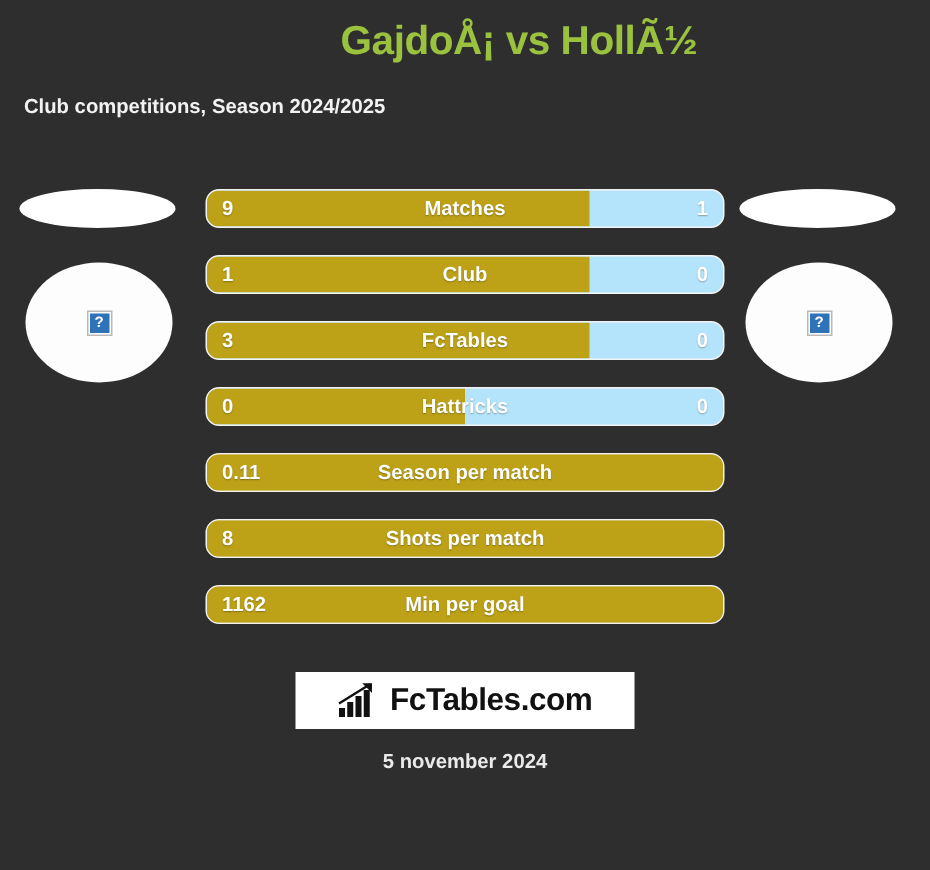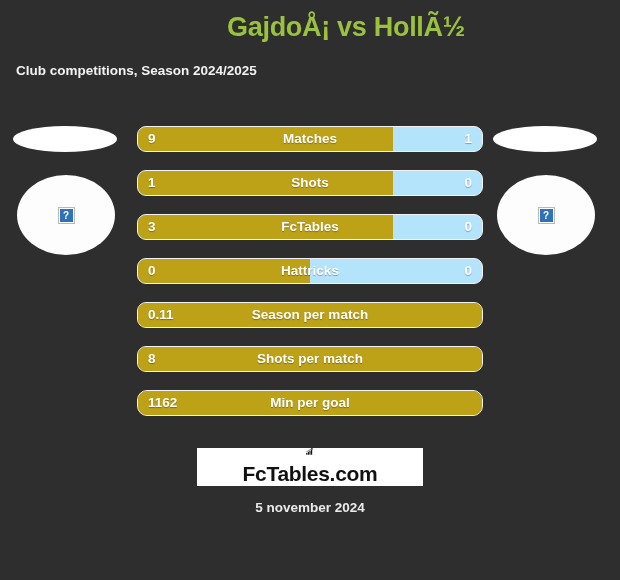--- a/index.html
+++ b/index.html
@@ -98,21 +98,20 @@
   .bar-label { left:0; width:100%; text-align:center; }
 
   
   .logo {
     position:absolute;
     left:197px; top:448px;
     width:226px; height:38px;
     background:#ffffff;
     display:flex; align-items:center; justify-content:center;
     gap:7px;
-    flex-direction:column;
   }
   .logo-icon { width:28px; height:24px; display:block; }
   .logo-text {
     font-size:21px;
     font-weight:bold;
     color:#111111;
     letter-spacing:-0.3px;
     font-family:"Liberation Sans", sans-serif;
   }
 
@@ -154,21 +153,21 @@
   <div id="bars">
       <div class="bar-row">
         <div class="bar-fill" style="width: 74%; background: rgb(189, 162, 24);"></div>
         <span class="bar-home">9</span>
         <span class="bar-label">Matches</span>
         <span class="bar-away">1</span>
       </div>
       <div class="bar-row">
         <div class="bar-fill" style="width: 74%; background: rgb(189, 162, 24);"></div>
         <span class="bar-home">1</span>
-        <span class="bar-label">Shots</span>
+        <span class="bar-label">Club</span>
         <span class="bar-away">0</span>
       </div>
       <div class="bar-row">
         <div class="bar-fill" style="width: 74%; background: rgb(189, 162, 24);"></div>
         <span class="bar-home">3</span>
         <span class="bar-label">FcTables</span>
         <span class="bar-away">0</span>
       </div>
       <div class="bar-row">
         <div class="bar-fill" style="width: 50%; background: rgb(189, 162, 24);"></div>
@@ -179,21 +178,21 @@
       <div class="bar-row" style="background: rgb(189, 162, 24);">
         <div class="bar-fill" style="width: 100%; background: rgb(189, 162, 24);"></div>
         <span class="bar-home">0.11</span>
         <span class="bar-label">Season per match</span>
       </div>
       <div class="bar-row" style="background: rgb(189, 162, 24);">
         <div class="bar-fill" style="width: 100%; background: rgb(189, 162, 24);"></div>
         <span class="bar-home">8</span>
         <span class="bar-label">Shots per match</span>
       </div>
-      <div class="bar-row" style="background: rgb(189, 162, 24); border-radius: 10px;">
+      <div class="bar-row" style="background: rgb(189, 162, 24);">
         <div class="bar-fill" style="width: 100%; background: rgb(189, 162, 24);"></div>
         <span class="bar-home">1162</span>
         <span class="bar-label">Min per goal</span>
       </div>
     </div>
 
   <div class="logo">
     <svg class="logo-icon" viewBox="0 0 28 24">
       <rect x="1" y="17" width="4" height="6" fill="#111111"></rect>
       <rect x="6.5" y="13" width="4" height="10" fill="#111111"></rect>

